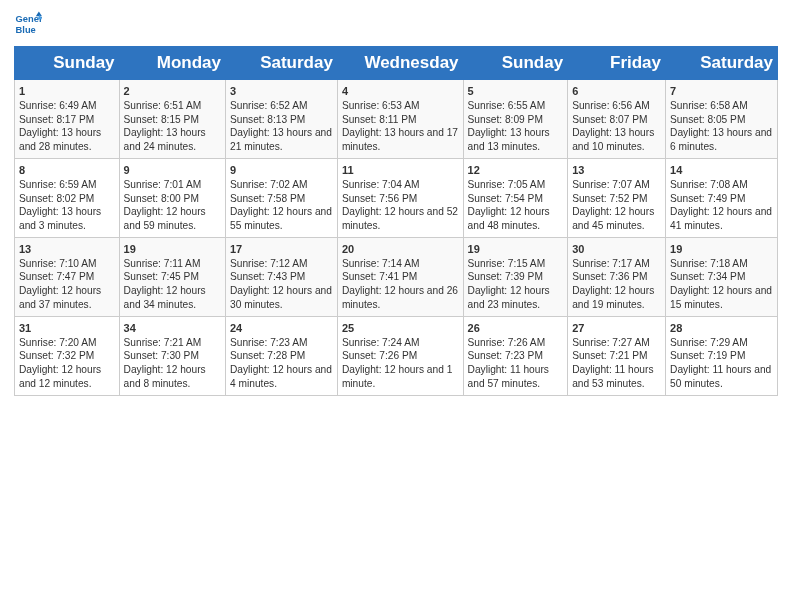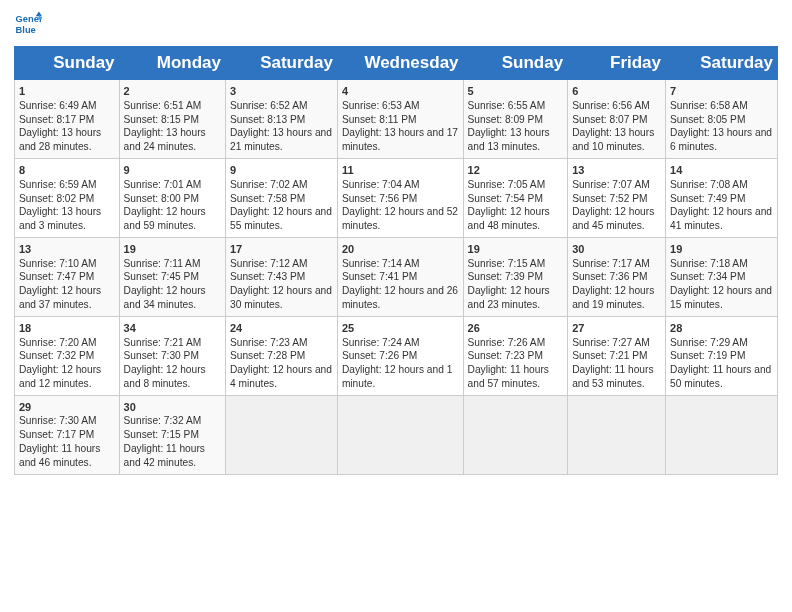--- a/index.html
+++ b/index.html
@@ -148,32 +148,23 @@
         <tr>
           <td><span class="day-num">13</span>Sunrise: 7:10 AM<br>Sunset: 7:47 PM<br>Daylight: 12 hours and 37 minutes.</td>
           <td><span class="day-num">19</span>Sunrise: 7:11 AM<br>Sunset: 7:45 PM<br>Daylight: 12 hours and 34 minutes.</td>
           <td><span class="day-num">17</span>Sunrise: 7:12 AM<br>Sunset: 7:43 PM<br>Daylight: 12 hours and 30 minutes.</td>
           <td><span class="day-num">20</span>Sunrise: 7:14 AM<br>Sunset: 7:41 PM<br>Daylight: 12 hours and 26 minutes.</td>
           <td><span class="day-num">19</span>Sunrise: 7:15 AM<br>Sunset: 7:39 PM<br>Daylight: 12 hours and 23 minutes.</td>
           <td><span class="day-num">30</span>Sunrise: 7:17 AM<br>Sunset: 7:36 PM<br>Daylight: 12 hours and 19 minutes.</td>
           <td><span class="day-num">19</span>Sunrise: 7:18 AM<br>Sunset: 7:34 PM<br>Daylight: 12 hours and 15 minutes.</td>
         </tr>
         <tr>
-          <td><span class="day-num">18</span>Sunrise: 7:20 AM<br>Sunset: 7:32 PM<br>Daylight: 12 hours and 12 minutes.</td>
+          <td><span class="day-num">31</span>Sunrise: 7:20 AM<br>Sunset: 7:32 PM<br>Daylight: 12 hours and 12 minutes.</td>
           <td><span class="day-num">34</span>Sunrise: 7:21 AM<br>Sunset: 7:30 PM<br>Daylight: 12 hours and 8 minutes.</td>
           <td><span class="day-num">24</span>Sunrise: 7:23 AM<br>Sunset: 7:28 PM<br>Daylight: 12 hours and 4 minutes.</td>
           <td><span class="day-num">25</span>Sunrise: 7:24 AM<br>Sunset: 7:26 PM<br>Daylight: 12 hours and 1 minute.</td>
           <td><span class="day-num">26</span>Sunrise: 7:26 AM<br>Sunset: 7:23 PM<br>Daylight: 11 hours and 57 minutes.</td>
           <td><span class="day-num">27</span>Sunrise: 7:27 AM<br>Sunset: 7:21 PM<br>Daylight: 11 hours and 53 minutes.</td>
           <td><span class="day-num">28</span>Sunrise: 7:29 AM<br>Sunset: 7:19 PM<br>Daylight: 11 hours and 50 minutes.</td>
         </tr>
-        <tr>
-          <td><span class="day-num">29</span>Sunrise: 7:30 AM<br>Sunset: 7:17 PM<br>Daylight: 11 hours and 46 minutes.</td>
-          <td><span class="day-num">30</span>Sunrise: 7:32 AM<br>Sunset: 7:15 PM<br>Daylight: 11 hours and 42 minutes.</td>
-          <td class="empty-cell"></td>
-          <td class="empty-cell"></td>
-          <td class="empty-cell"></td>
-          <td class="empty-cell"></td>
-          <td class="empty-cell"></td>
-        </tr>
       </tbody>
   </table>
 </div>
 
 </body></html>

